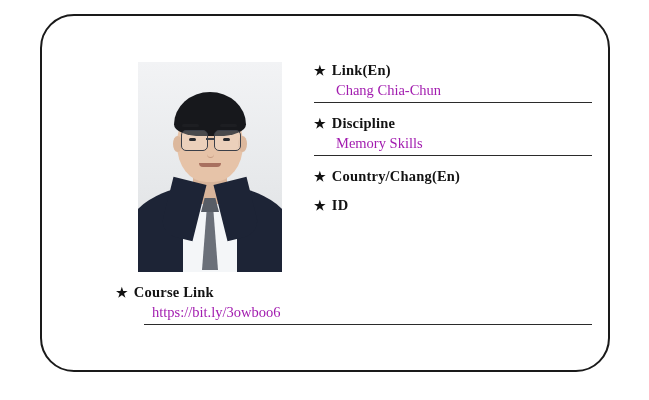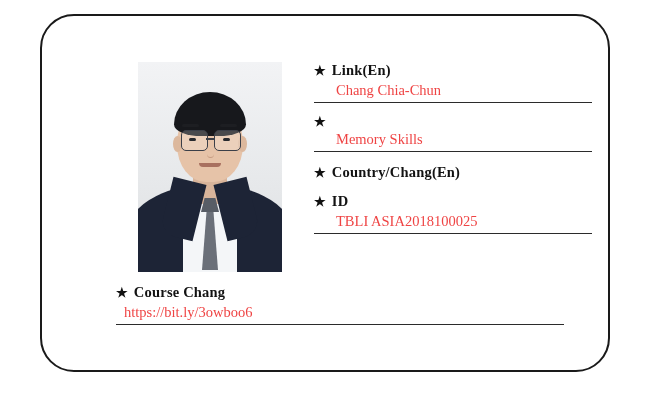--- a/index.html
+++ b/index.html
@@ -214,34 +214,35 @@
     letter-spacing: 0.2px;
   }
   .star {
     font-size: 13px;
     line-height: 1;
     color: #111;
   }
   .field-val {
     margin-top: 3px;
     font-size: 14.5px;
-    color: #ef4444;
+    color: #a21caf;
     padding: 0 0 3px 22px;
     border-bottom: 1.3px solid #2b2b2b;
     white-space: nowrap;
   }
   .course {
     position: absolute;
     left: 74px;
     top: 268px;
     width: 456px;
   }
   .course .field-val {
     padding-left: 8px;
     width: 440px;
+    margin-left: 28px;
   }
 </style>
 </head>
 <body>
 
 <div class="card">
 
   <div class="photo-wrap">
     <div class="photo">
       <div class="p-suit"></div>
@@ -273,42 +274,42 @@
       <div class="field-head">
         <span class="star">★</span>
         <span>Link(En)</span>
       </div>
       <div class="field-val">Chang Chia-Chun</div>
     </div>
 
     <div class="field">
       <div class="field-head">
         <span class="star">★</span>
+        <span>Discipline</span>
       </div>
       <div class="field-val">Memory Skills</div>
     </div>
 
     <div class="field">
       <div class="field-head">
         <span class="star">★</span>
         <span>Country/Chang(En)</span>
       </div>
     </div>
 
     <div class="field">
       <div class="field-head">
         <span class="star">★</span>
         <span>ID</span>
       </div>
-      <div class="field-val">TBLI ASIA2018100025</div>
     </div>
 
   </div>
 
   <div class="course">
     <div class="field-head">
       <span class="star">★</span>
-      <span>Course Chang</span>
+      <span>Course Link</span>
     </div>
     <div class="field-val">https://bit.ly/3owboo6</div>
   </div>
 
 </div>
 
 </body></html>

